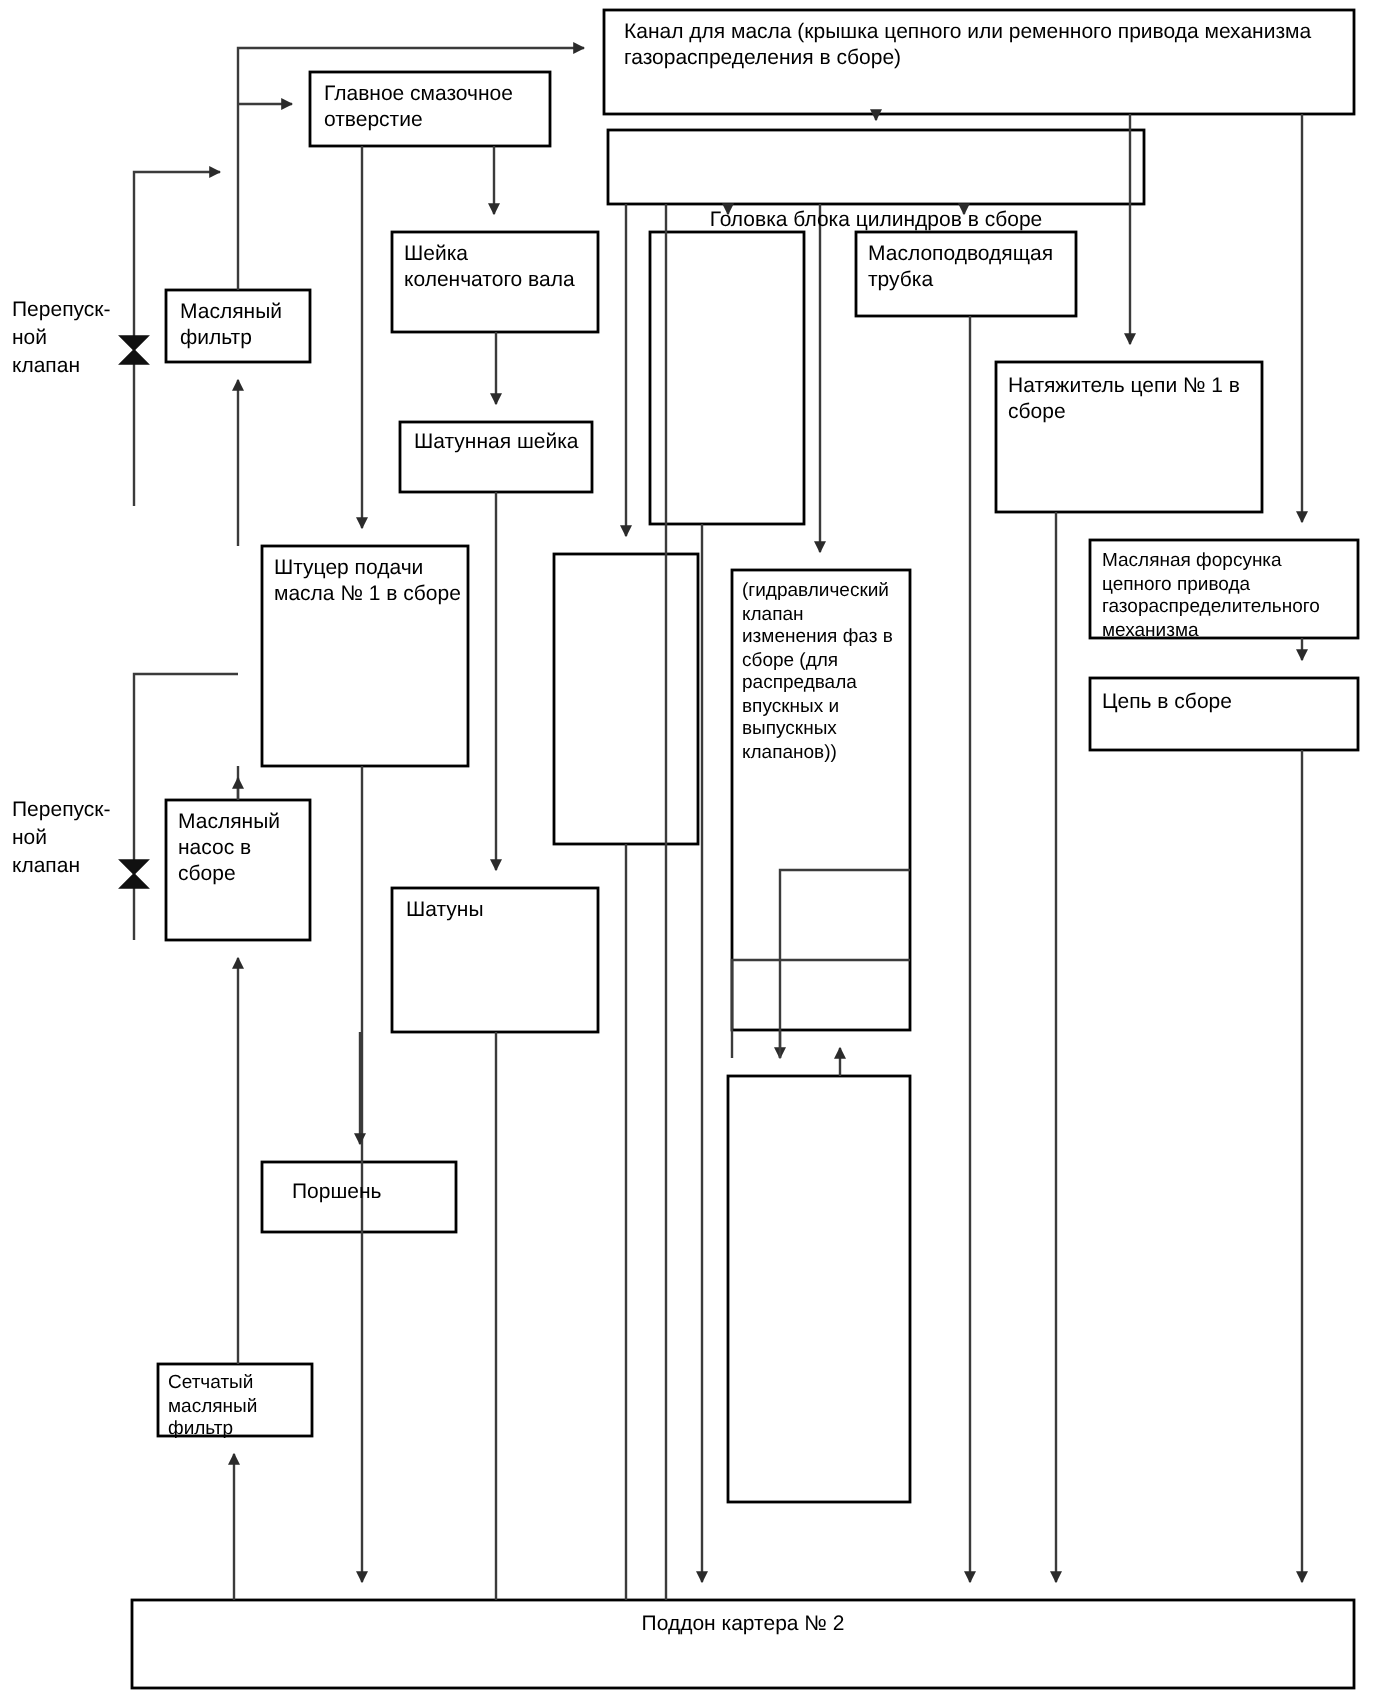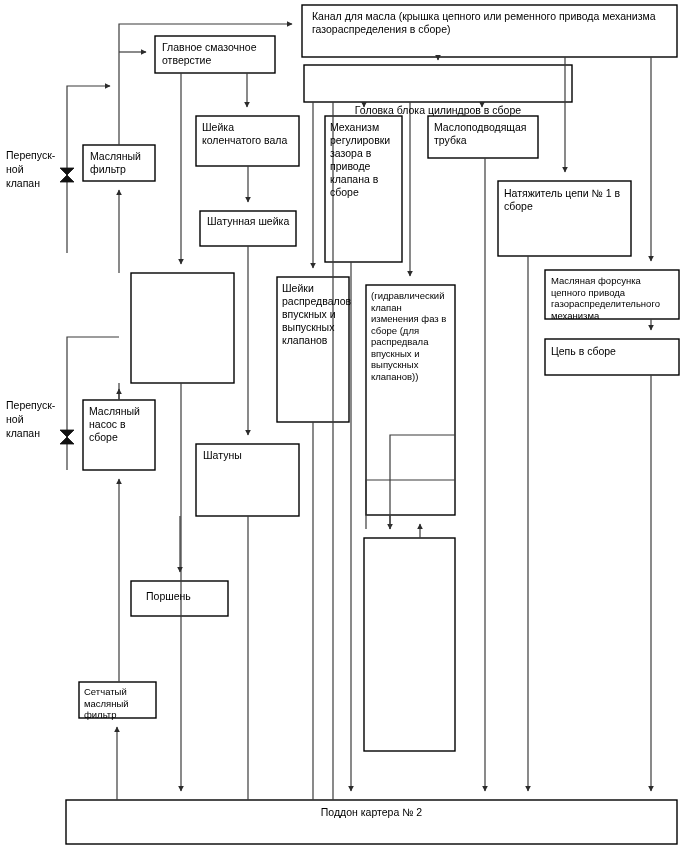--- a/index.html
+++ b/index.html
@@ -174,32 +174,31 @@
   </svg>
 
   <div class="node-label" style="left:312px; top:10px; width:355px;">Канал для масла (крышка цепного или ременного привода механизма газораспределения в сборе)</div>
 
   <div class="node-label" style="left:162px; top:41px; width:110px;">Главное смазочное отверстие</div>
 
   <div class="node-label centered" style="left:310px; top:71px; width:256px;margin-top:33px;">Головка блока цилиндров в сборе</div>
 
   <div class="node-label" style="left:202px; top:121px; width:94px;">Шейка коленчатого вала</div>
 
-  <div class="node-label" style="left:330px; top:121px; width:68px;">Механизм регулировки зазора в приводе клапана в сборе</div>
 
   <div class="node-label" style="left:434px; top:121px; width:100px;">Маслоподводящая трубка</div>
 
   <div class="node-label" style="left:90px; top:150px; width:64px;">Масляный фильтр</div>
 
   <div class="node-label" style="left:504px; top:187px; width:122px;">Натяжитель цепи № 1 в сборе</div>
 
   <div class="node-label" style="left:207px; top:215px; width:86px;">Шатунная шейка</div>
 
-
-  <div class="node-label" style="left:282px; top:282px; width:64px;">Шейки распредвалов впускных и выпускных клапанов</div>
+  <div class="node-label" style="left:137px; top:278px; width:94px;">Штуцер подачи масла № 1 в сборе</div>
+
 
   <div class="node-label tiny" style="left:371px; top:290px; width:80px;">(гидравлический клапан изменения фаз в сборе (для распредвала впускных и выпускных клапанов))</div>
 
   <div class="node-label tiny" style="left:551px; top:275px; width:124px;">Масляная форсунка цепного привода газораспределительного механизма</div>
 
   <div class="node-label" style="left:551px; top:345px; width:124px;">Цепь в сборе</div>
 
   <div class="node-label" style="left:89px; top:405px; width:64px;">Масляный насос в сборе</div>
 
   <div class="node-label" style="left:203px; top:449px; width:92px;">Шатуны</div>

